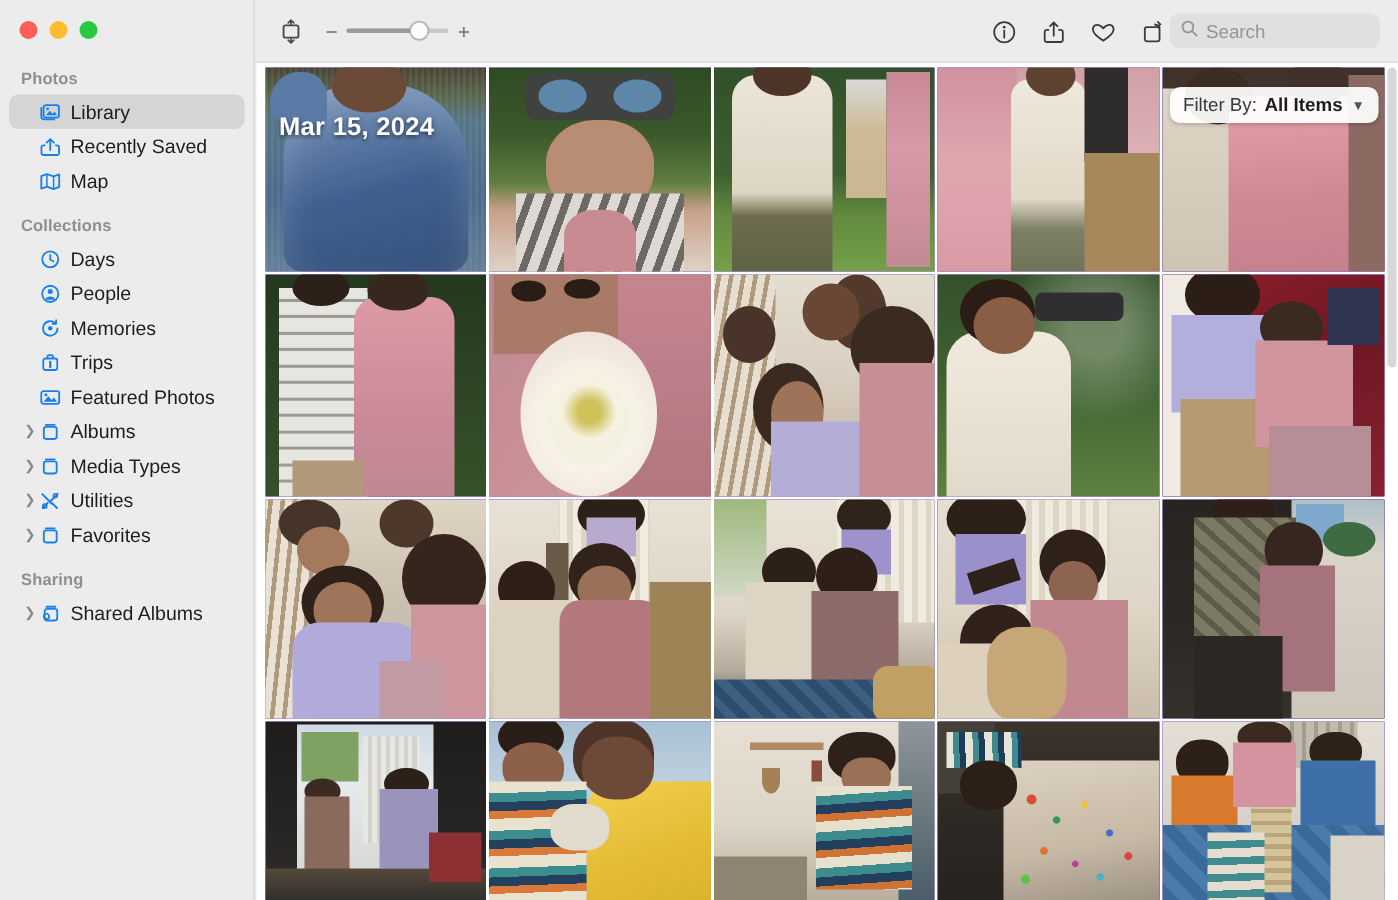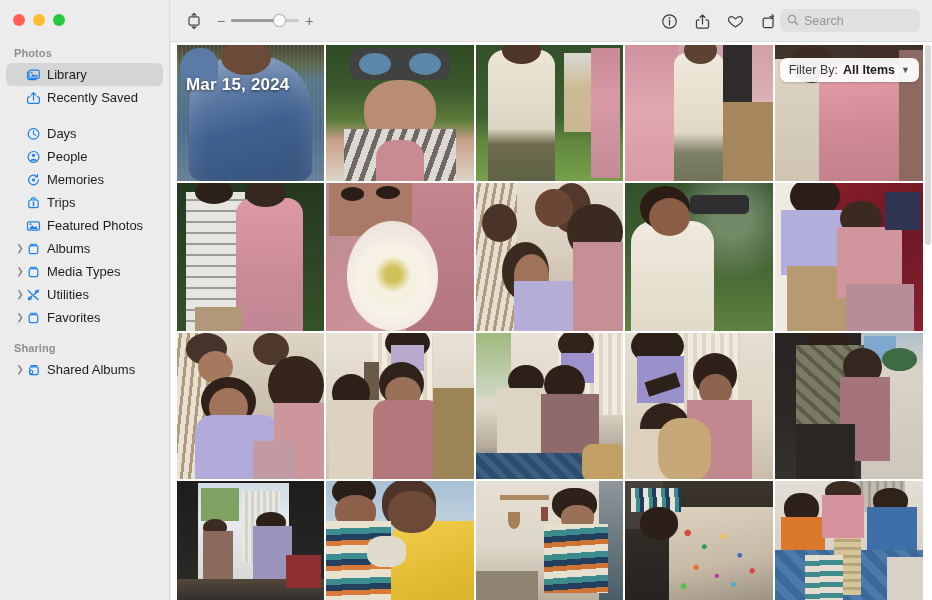--- a/index.html
+++ b/index.html
@@ -235,23 +235,33 @@
         <div class="sb-item noindent">
           <span class="ico">
             <svg width="15" height="14" viewBox="0 0 16 15">
                 <path d="M4 6.3 H3.2 a1.5 1.5 0 0 0 -1.5 1.5 v3.9 a1.5 1.5 0 0 0 1.5 1.5 h9.6 a1.5 1.5 0 0 0 1.5 -1.5 V7.8 a1.5 1.5 0 0 0 -1.5 -1.5 H12" fill="none" stroke="#1a80e8" stroke-width="1.3" stroke-linecap="round"></path>
                 <path d="M8 9.6 V1.9 M5.4 4.4 L8 1.8 L10.6 4.4" fill="none" stroke="#1a80e8" stroke-width="1.3" stroke-linecap="round" stroke-linejoin="round"></path>
               </svg>
           </span>
           <span class="lbl">Recently Saved</span>
         </div>
 
+        <div class="sb-item noindent">
+          <span class="ico">
+            <svg width="15" height="14" viewBox="0 0 16 15">
+                <path d="M1.6 3.6 L5.6 2.2 L10.4 3.9 L14.4 2.4 V11.4 L10.4 12.9 L5.6 11.2 L1.6 12.6 Z" fill="none" stroke="#1a80e8" stroke-width="1.3" stroke-linejoin="round"></path>
+                <path d="M5.6 2.3 V11.2 M10.4 3.9 V12.8" stroke="#1a80e8" stroke-width="1.1"></path>
+              </svg>
+          </span>
+          <span class="lbl">Map</span>
+        </div>
       </div>
 
       <div class="sb-group">
+        <div class="sb-header">Collections</div>
 
         <div class="sb-item noindent">
           <span class="ico">
             <svg width="15" height="14" viewBox="0 0 16 15">
                 <circle cx="8" cy="7.4" r="5.7" fill="none" stroke="#1a80e8" stroke-width="1.3"></circle>
                 <path d="M8 4.2 V7.5 L10.3 8.9" fill="none" stroke="#1a80e8" stroke-width="1.2" stroke-linecap="round"></path>
               </svg>
           </span>
           <span class="lbl">Days</span>
         </div>

